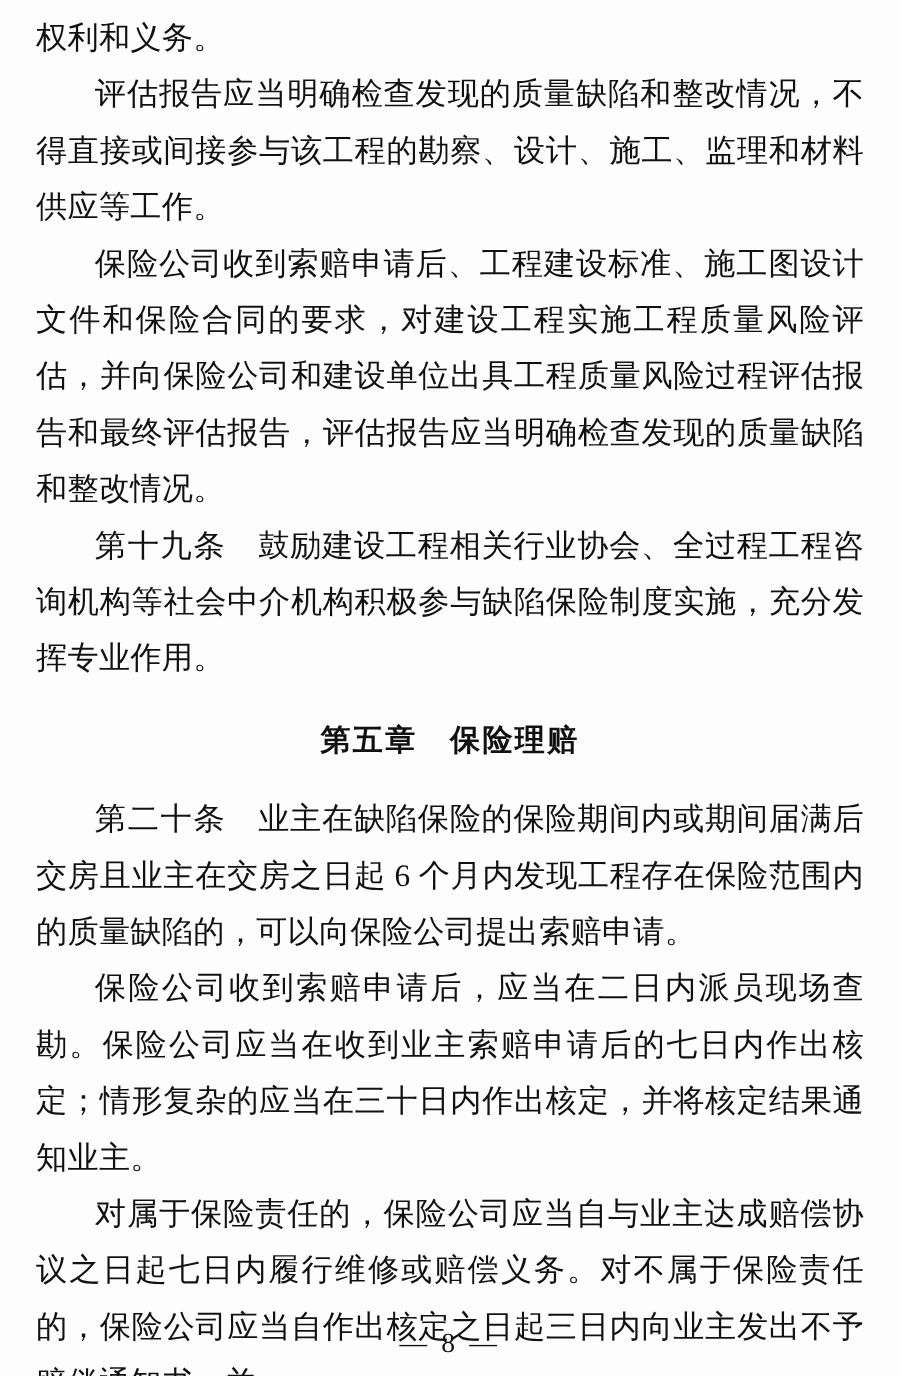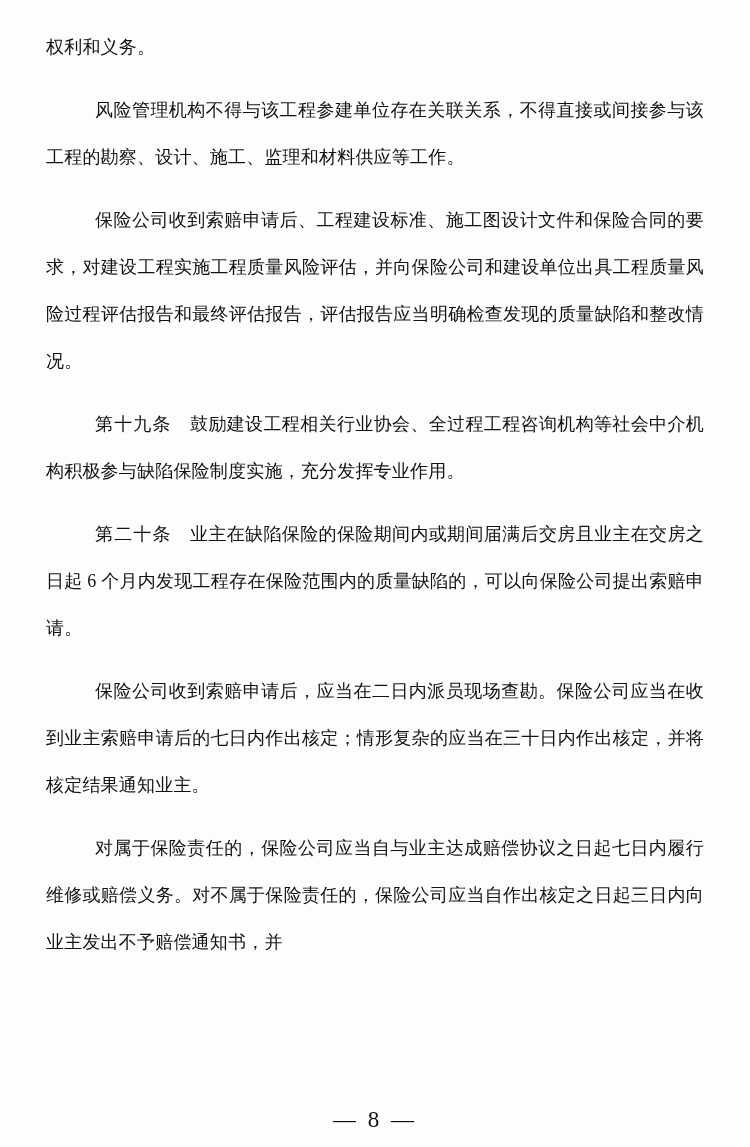--- a/index.html
+++ b/index.html
@@ -17,26 +17,26 @@
   }
   .page {
     width: 750px;
     height: 1147px;
     box-sizing: border-box;
     padding: 8px 30px 0 30px;
     position: relative;
     background: #fdfdfd;
   }
   .para {
-    font-size: 18px;
+    font-size: 26px;
     line-height: 47px;
     text-align: justify;
     text-justify: inter-ideograph;
     letter-spacing: 0.2px;
-    margin: 16px;
+    margin: 0;
     text-indent: 0;
   }
   .indent {
     text-indent: 49px;
   }
   .para .lead {
     font-weight: normal;
     letter-spacing: 1px;
   }
   .chapter-heading {
@@ -58,27 +58,28 @@
     color: #111;
   }
 </style>
 </head>
 <body>
 
 <div class="page">
 
   <p class="para">权利和义务。</p>
 
-  <p class="para indent">风险管理机构不得与该工程参建单位存在关联关系，不得直接或间接参与该工程的勘察、设计、施工、监理和材料供应等工作。</p>
+  <p class="para indent">评估报告应当明确检查发现的质量缺陷和整改情况，不得直接或间接参与该工程的勘察、设计、施工、监理和材料供应等工作。</p>
 
   <p class="para indent">保险公司收到索赔申请后、工程建设标准、施工图设计文件和保险合同的要求，对建设工程实施工程质量风险评估，并向保险公司和建设单位出具工程质量风险过程评估报告和最终评估报告，评估报告应当明确检查发现的质量缺陷和整改情况。</p>
 
 
   <p class="para indent"><span class="lead">第十九条</span>　<span>鼓励建设工程相关行业协会、全过程工程咨询机构等社会中介机构积极参与缺陷保险制度实施，充分发挥专业作用。</span></p>
 
+  <h2 class="chapter-heading">第五章　保险理赔</h2>
 
   <p class="para indent"><span class="lead">第二十条</span>　<span>业主在缺陷保险的保险期间内或期间届满后交房且业主在交房之日起 6 个月内发现工程存在保险范围内的质量缺陷的，可以向保险公司提出索赔申请。</span></p>
 
   <p class="para indent">保险公司收到索赔申请后，应当在二日内派员现场查勘。保险公司应当在收到业主索赔申请后的七日内作出核定；情形复杂的应当在三十日内作出核定，并将核定结果通知业主。</p>
 
   <p class="para indent">对属于保险责任的，保险公司应当自与业主达成赔偿协议之日起七日内履行维修或赔偿义务。对不属于保险责任的，保险公司应当自作出核定之日起三日内向业主发出不予赔偿通知书，并</p>
 
   <div class="footer">
     <span>— 8 —</span>
   </div>

